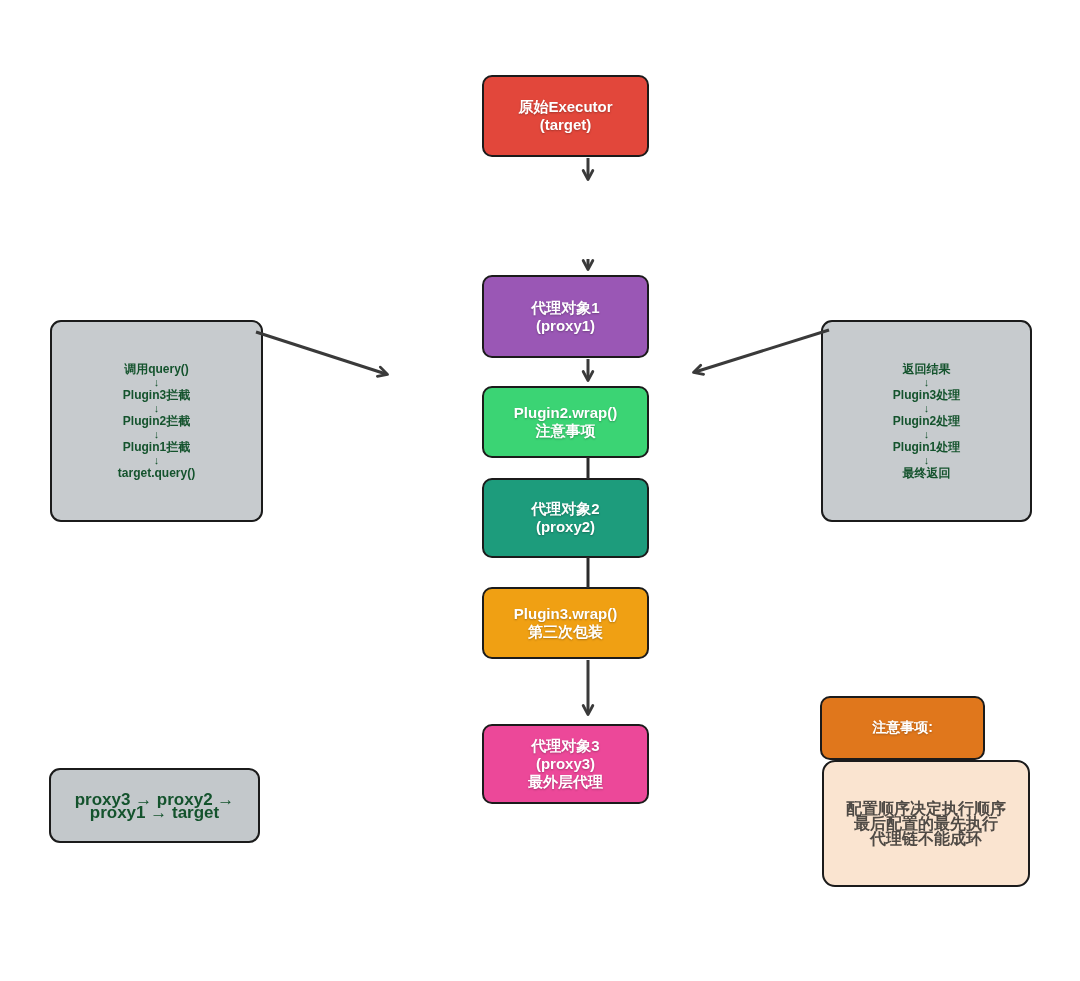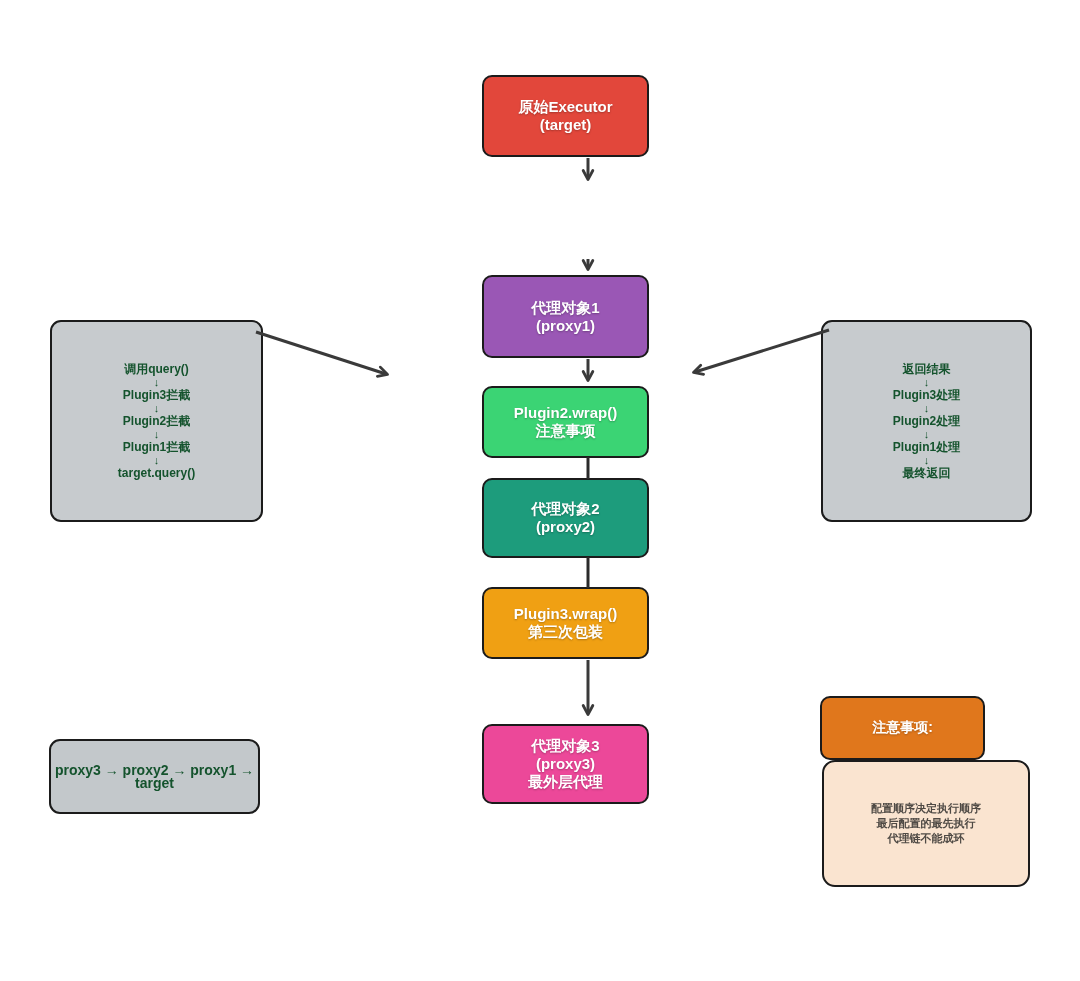--- a/index.html
+++ b/index.html
@@ -40,23 +40,23 @@
     position:absolute; border:2.5px solid #1b1b1b; border-radius:11px;
     background:#c7cbce; color:#14532d; z-index:3;
     display:flex; flex-direction:column; align-items:center; justify-content:center;
     text-align:center; font-size:12px; line-height:13px;
   }
   .hdr-exec   { left:48px;  top:266px; width:165px; height:58px; background:#2b3c4f; padding-top:16px; }
   .body-exec  { left:50px;  top:320px; width:213px; height:202px; }
   .hdr-ret    { left:819px; top:266px; width:163px; height:58px; background:#2b3c4f; padding-top:16px; }
   .body-ret   { left:821px; top:320px; width:211px; height:202px; }
   .hdr-chain  { left:48px;  top:695px; width:164px; height:74px; background:#90a39e; }
-  .body-chain { left:49px;  top:739px; width:211px; height:75px;  background:#c3c8cb; font-size:14px; }
+  .body-chain { left:49px;  top:768px; width:211px; height:75px;  background:#c3c8cb; font-size:17px; }
   .hdr-notes  { left:820px; top:696px; width:165px; height:64px; background:#e0771c; }
-  .body-notes { left:822px; top:760px; width:208px; height:127px; background:#fae4d0; color:#4f4a45; font-size:11px; line-height:15px; border-radius:13px; }
+  .body-notes { left:822px; top:760px; width:208px; height:127px; background:#fae4d0; color:#4f4a45; font-size:16px; line-height:15px; border-radius:13px; }
   .step-arrow { font-size:11px; line-height:13px; }
   .step-line  { line-height:13px; }
   .note-line  { line-height:15px; }
   
   .connectors {
     position:absolute; left:0; top:0; width:1080px; height:981px;
     z-index:6; pointer-events:none;
   }
 </style>
 </head>

